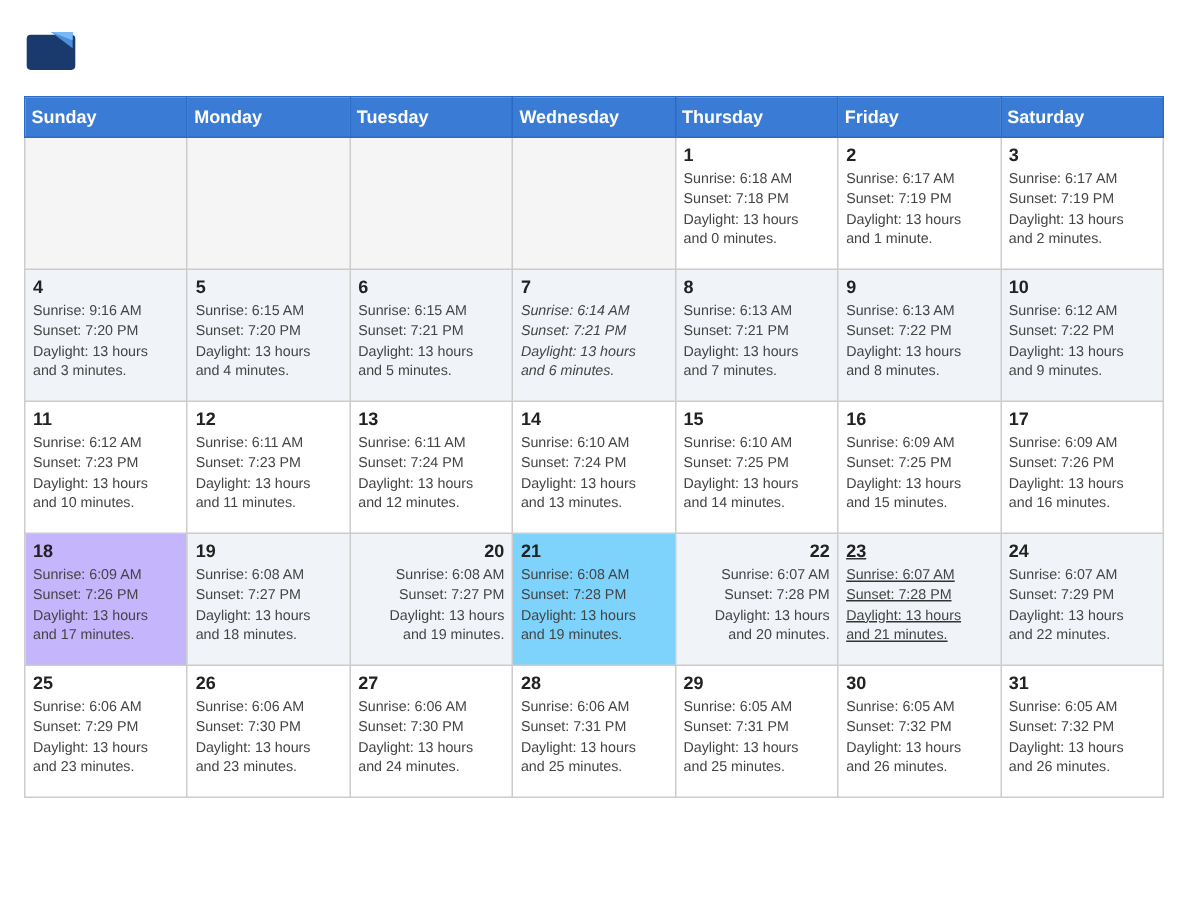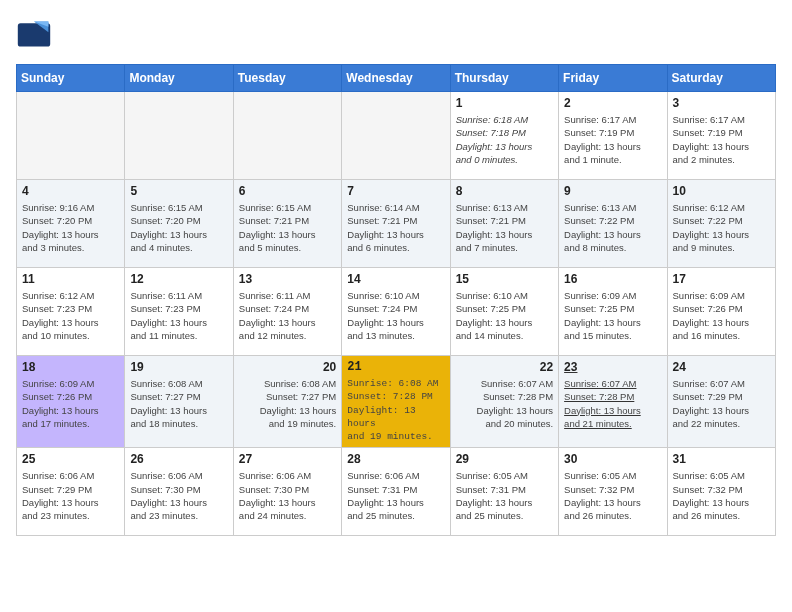--- a/index.html
+++ b/index.html
@@ -121,21 +121,21 @@
       </tr>
   </thead>
   <tbody id="calendar-body">
   <tr>
         <td class="empty"></td>
         <td class="empty"></td>
         <td class="empty"></td>
         <td class="empty"></td>
         <td>
           <div class="day-num">1</div>
-          <div class="day-info" style="white-space: pre-line; font-style: italic;">Sunrise: 6:18 AM
+          <div class="day-info" style="white-space: pre-line;">Sunrise: 6:18 AM
 Sunset: 7:18 PM
 Daylight: 13 hours
 and 0 minutes.</div>
         </td>
         <td>
           <div class="day-num">2</div>
           <div class="day-info" style="white-space: pre-line;">Sunrise: 6:17 AM
 Sunset: 7:19 PM
 Daylight: 13 hours
 and 1 minute.</div>
@@ -165,21 +165,21 @@
         </td>
         <td style="background: rgb(240, 244, 248);">
           <div class="day-num">6</div>
           <div class="day-info" style="white-space: pre-line;">Sunrise: 6:15 AM
 Sunset: 7:21 PM
 Daylight: 13 hours
 and 5 minutes.</div>
         </td>
         <td style="background: rgb(240, 244, 248);">
           <div class="day-num">7</div>
-          <div class="day-info" style="white-space: pre-line;">Sunrise: 6:14 AM
+          <div class="day-info" style="white-space: pre-line; font-style: italic;">Sunrise: 6:14 AM
 Sunset: 7:21 PM
 Daylight: 13 hours
 and 6 minutes.</div>
         </td>
         <td style="background: rgb(240, 244, 248);">
           <div class="day-num">8</div>
           <div class="day-info" style="white-space: pre-line;">Sunrise: 6:13 AM
 Sunset: 7:21 PM
 Daylight: 13 hours
 and 7 minutes.</div>
@@ -265,21 +265,21 @@
 Daylight: 13 hours
 and 18 minutes.</div>
         </td>
         <td style="background: rgb(240, 244, 248); text-align: right;">
           <div class="day-num">20</div>
           <div class="day-info" style="white-space: pre-line;">Sunrise: 6:08 AM
 Sunset: 7:27 PM
 Daylight: 13 hours
 and 19 minutes.</div>
         </td>
-        <td style="background: #eab308; font-family: Liberation Mono, monospace;">
+        <td style="background: #7dd3fc;">
           <div class="day-num">21</div>
           <div class="day-info" style="white-space: pre-line;">Sunrise: 6:08 AM
 Sunset: 7:28 PM
 Daylight: 13 hours
 and 19 minutes.</div>
         </td>
         <td style="background: rgb(240, 244, 248); text-align: right;">
           <div class="day-num">22</div>
           <div class="day-info" style="white-space: pre-line;">Sunrise: 6:07 AM
 Sunset: 7:28 PM

